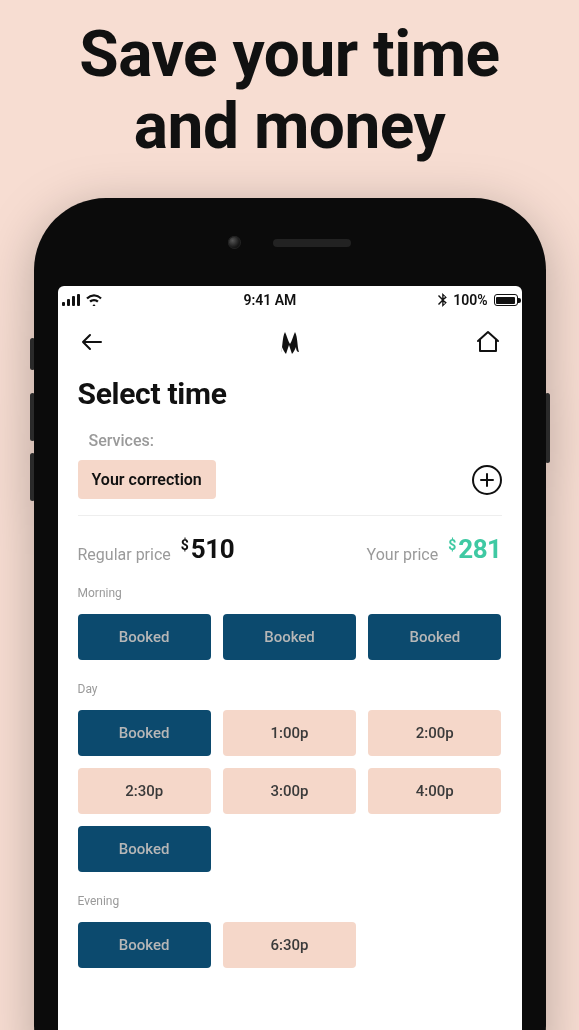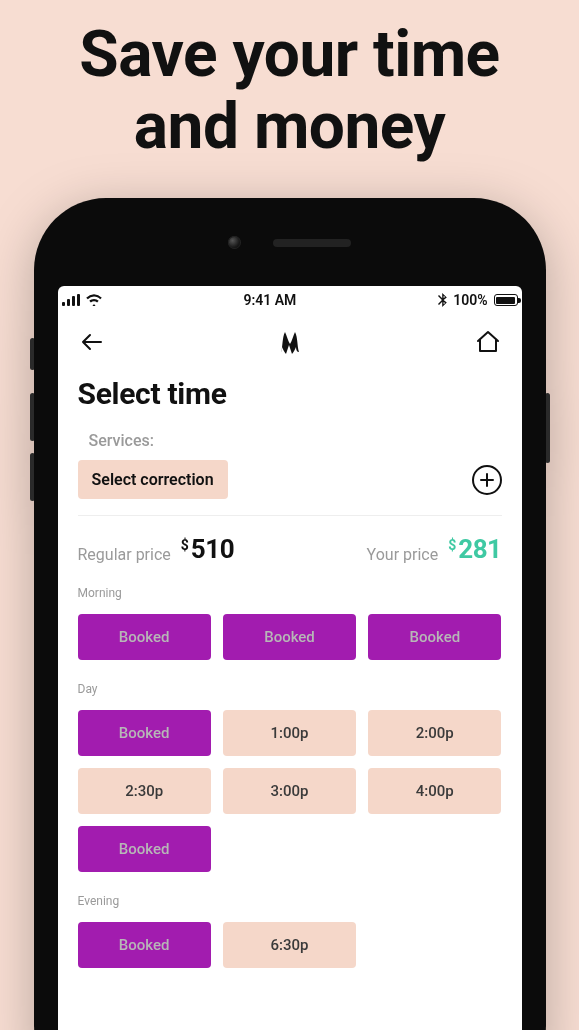--- a/index.html
+++ b/index.html
@@ -141,21 +141,21 @@
   .pr-num { font-size:26px; font-weight:700; letter-spacing:-0.5px; }
   .pr-reg { color:#111; }
   .pr-your { color:#3fc9a3; }
   .pr-left, .pr-right { display:flex; align-items:flex-end; gap:10px; }
   .section-label { font-size:12px; color:#9a9a9a; margin-bottom:14px; margin-top:4px; }
   .slot-grid { display:grid; grid-template-columns: repeat(3, 1fr); gap:12px; margin-bottom:22px; }
   .slot {
     height:46px; border-radius:4px; display:flex; align-items:center; justify-content:center;
     font-size:15px; font-weight:500;
   }
-  .slot.booked { background:#a21caf; color:#b7b7b7; cursor:default; }
+  .slot.booked { background:#0c4a6e; color:#b7b7b7; cursor:default; }
   .slot.avail  { background:#f5d7c9; color:#3a3a3a; cursor:pointer; }
 </style>
 </head>
 <body>
 
 <div class="hero">
   <span>Save your time</span><br>
   <span>and money</span>
 </div>
 
@@ -217,21 +217,21 @@
               <path fill="none" stroke="#111" stroke-width="2" stroke-linecap="round" stroke-linejoin="round" d="M3 12l10-9 10 9M5 10v12h16V10"></path>
             </svg>
         </div>
       </div>
 
       <div class="content">
         <div class="title">Select time</div>
 
         <div class="svc-label">Services:</div>
         <div class="svc-row">
-          <div class="chip">Select correction</div>
+          <div class="chip">Your correction</div>
           <div class="add-btn">
             <svg width="16" height="16" viewBox="0 0 16 16">
                 <path stroke="#111" stroke-width="2" stroke-linecap="round" d="M8 2v12M2 8h12"></path>
               </svg>
           </div>
         </div>
         <div class="divider"></div>
 
         <div class="price-row">
           <div class="pr-left">

